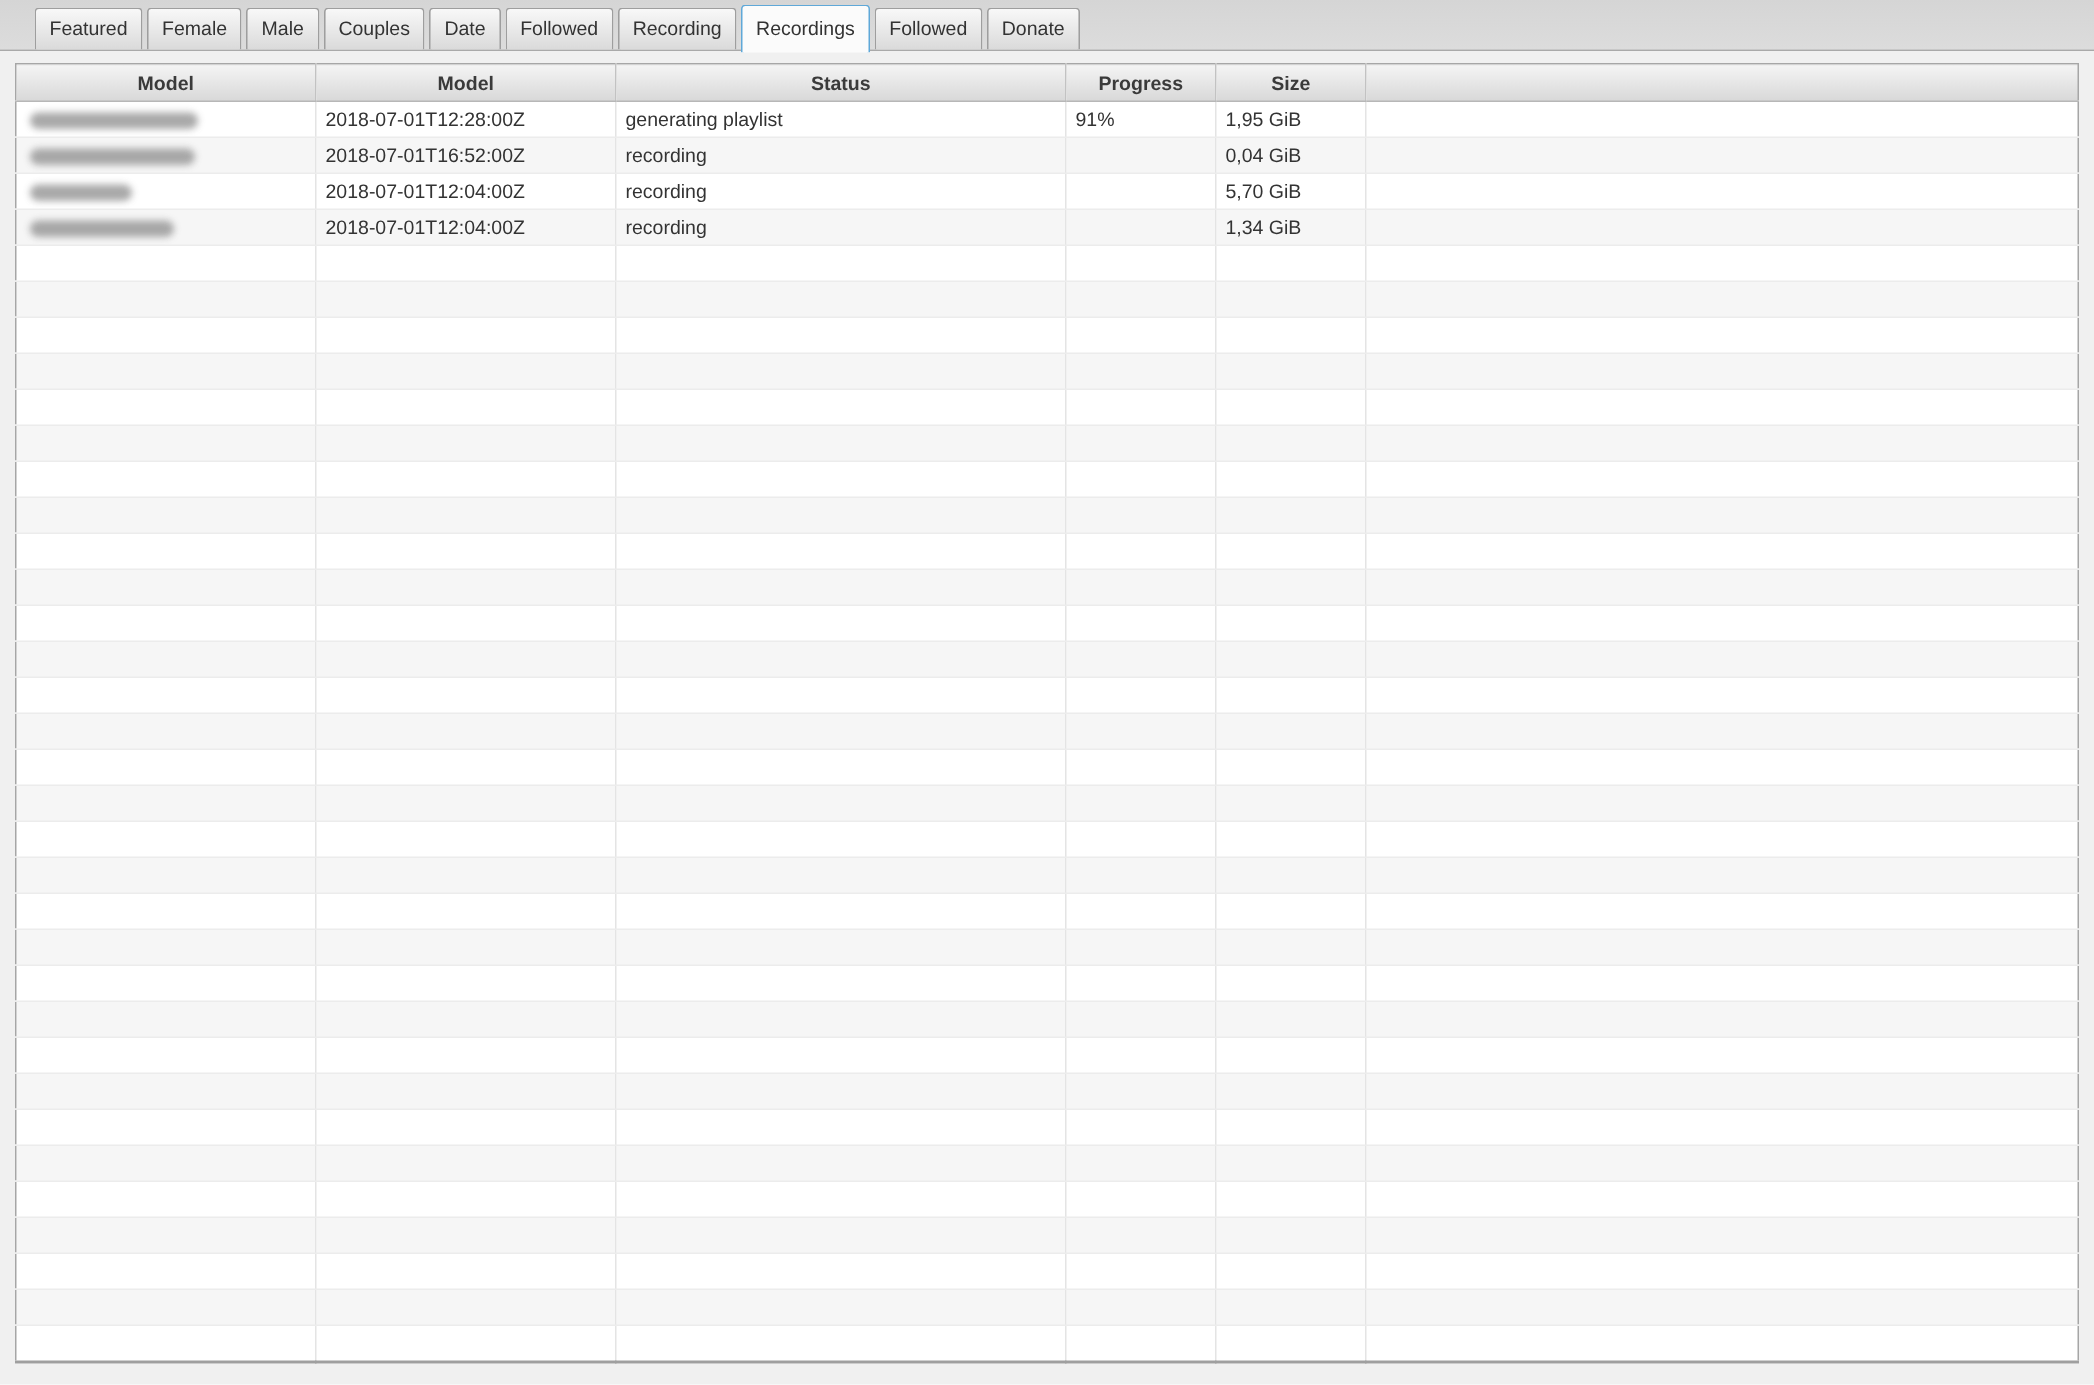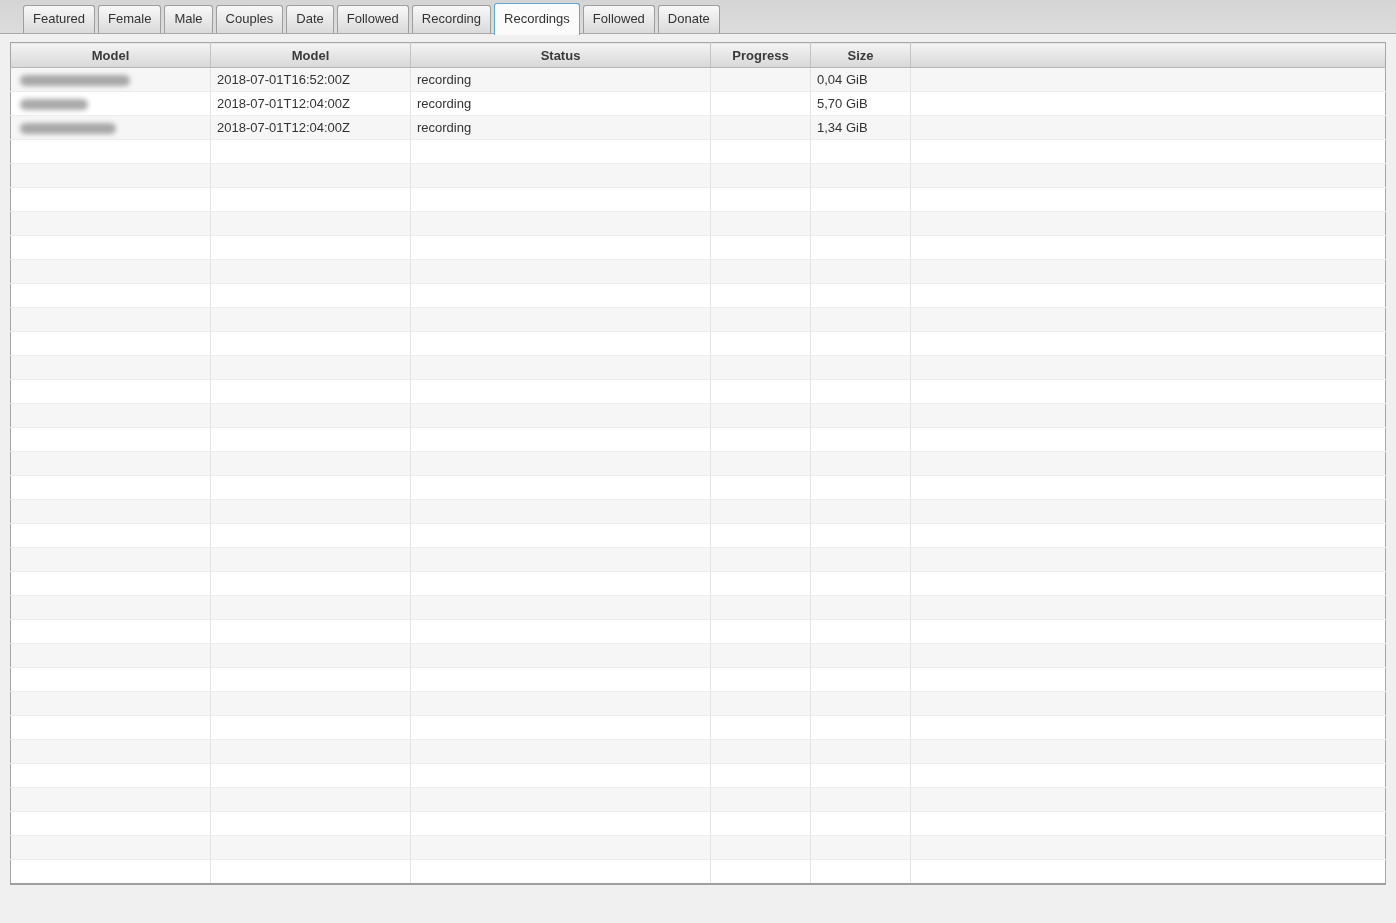--- a/index.html
+++ b/index.html
@@ -127,20 +127,28 @@
         <tr>
             <th>Model</th>
             <th>Model</th>
             <th>Status</th>
             <th>Progress</th>
             <th>Size</th>
             <th></th>
           </tr>
       </thead>
       <tbody>
+          <tr>
+            <td><span class="redacted" style="width: 112px;"></span></td>
+            <td>2018-07-01T12:28:00Z</td>
+            <td>generating playlist</td>
+            <td>91%</td>
+            <td>1,95 GiB</td>
+            <td></td>
+          </tr>
           <tr class="stripe">
             <td><span class="redacted" style="width: 110px;"></span></td>
             <td>2018-07-01T16:52:00Z</td>
             <td>recording</td>
             <td></td>
             <td>0,04 GiB</td>
             <td></td>
           </tr>
           <tr>
             <td><span class="redacted" style="width: 68px;"></span></td>

